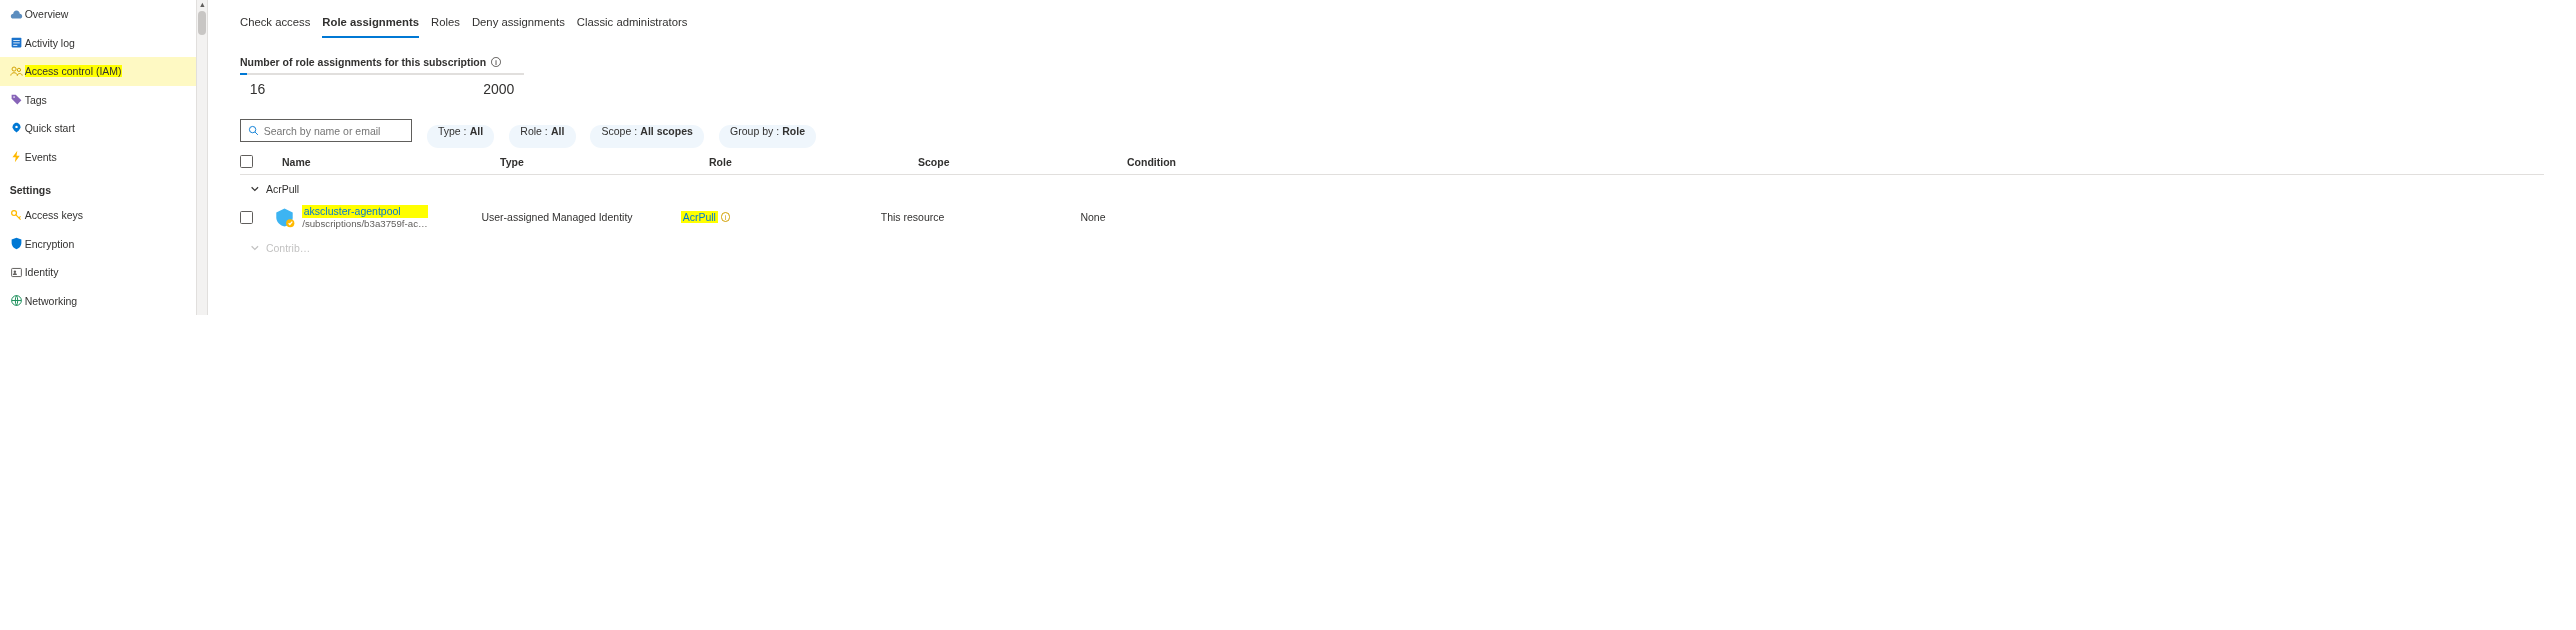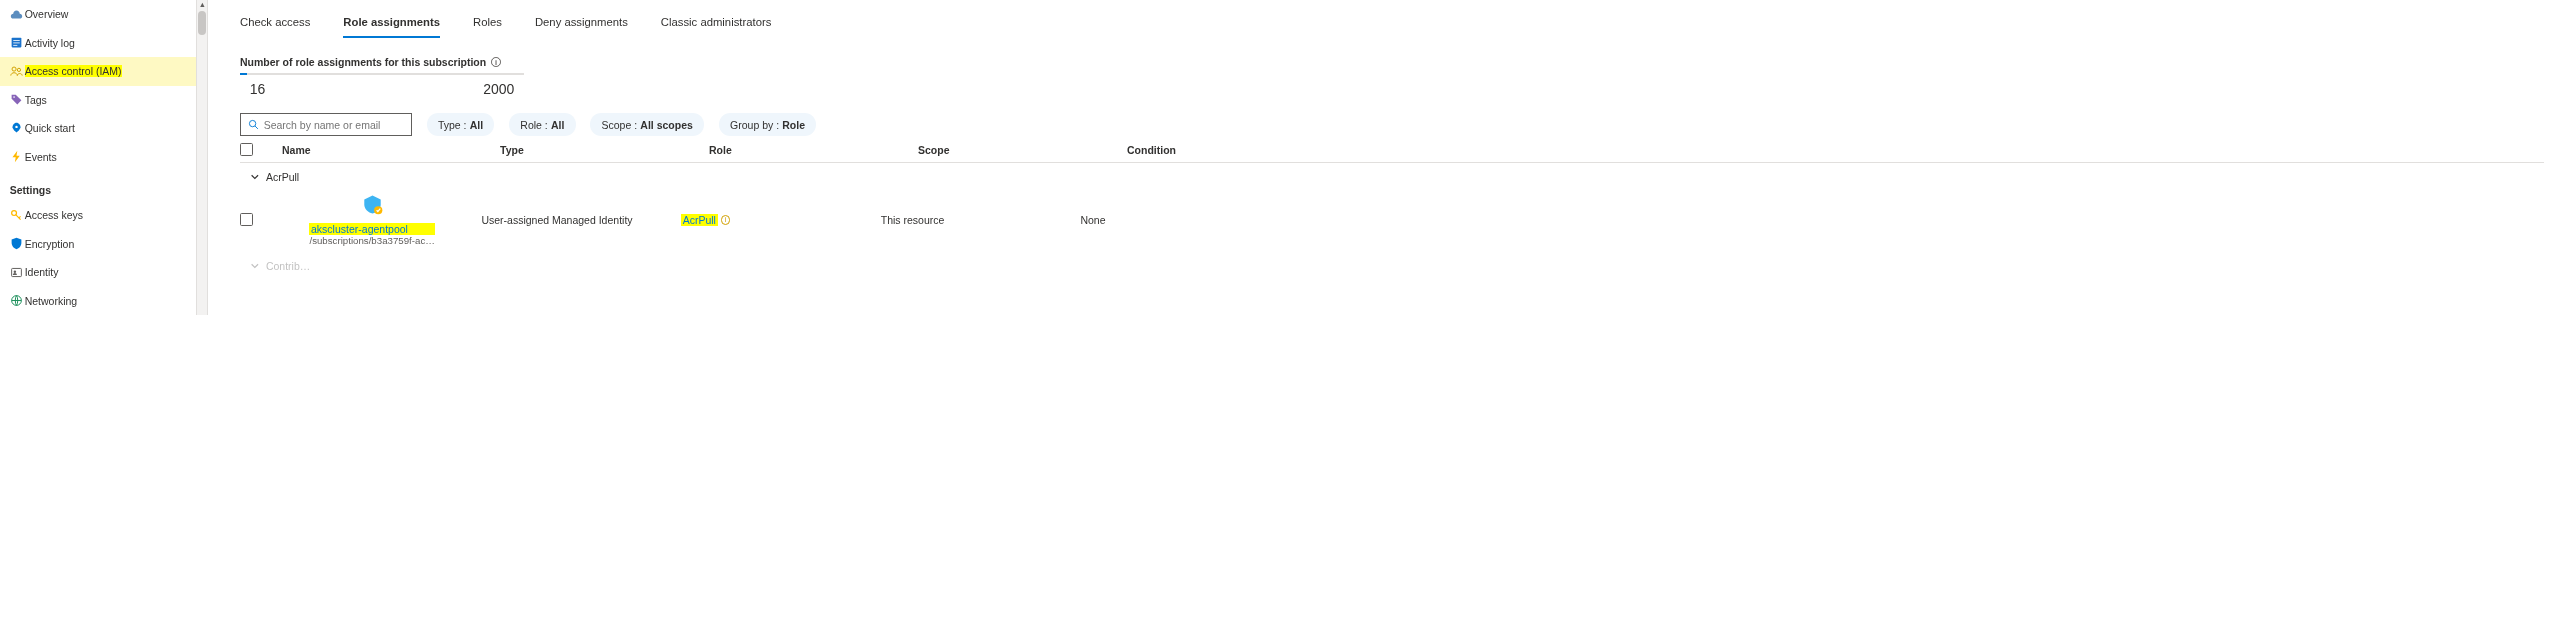--- a/index.html
+++ b/index.html
@@ -67,21 +67,21 @@
       color: #323130;
     }
     .highlighted-text { background: #ffff00; }
     .main {
       flex: 1;
       padding: 11.3px 32px;
       overflow: hidden;
     }
     .tabs {
       display: flex;
-      gap: 33px;
+      gap: 12px;
       border-bottom: none;
       margin-bottom: 18px;
     }
     .tab {
       padding: 4.9px 0 8px 0;
       cursor: pointer;
       color: #323130;
       font-size: 11.3px;
       border-bottom: 2.4px solid transparent;
     }
@@ -146,24 +146,25 @@
       outline: none;
       font-size: 10.5px;
       width: 100%;
     }
     .pill {
       background: #eff6fc;
       border-radius: 11.3px;
       height: 23px;
       padding: 0 11.3px;
       display: flex;
-      align-items: center;
+      align-items: flex-start;
       font-size: 10.5px;
       color: #323130;
       cursor: pointer;
+      margin-top: 12px;
     }
     .pill b { margin-left: 3.2px; }
     .summary-line {
       margin: 16px 0 8px 0;
       font-size: 10.5px;
     }
     .table-header {
       display: flex;
       align-items: flex-end;
       padding: 6.5px 0;
@@ -191,24 +192,23 @@
       font-weight: 400;
     }
     .data-row {
       display: flex;
       align-items: center;
       padding: 4.9px 0;
       gap: 9.7px;
     }
     .identity-cell {
       display: flex;
-      align-items: center;
+      align-items: flex-end;
       gap: 6.5px;
       width: 199px;
-      flex-direction: column;
     }
     .identity-icon {
       width: 23px; height: 23px;
       flex-shrink: 0;
     }
     .identity-text { display:flex; flex-direction:column; line-height:1.2; min-width:0; }
     .identity-name { color: #0078d4; }
     .identity-sub { color: #605e5c; font-size: 9.7px; white-space: nowrap; overflow:hidden; text-overflow: ellipsis; }
     .role-link {
       color: #0078d4;

